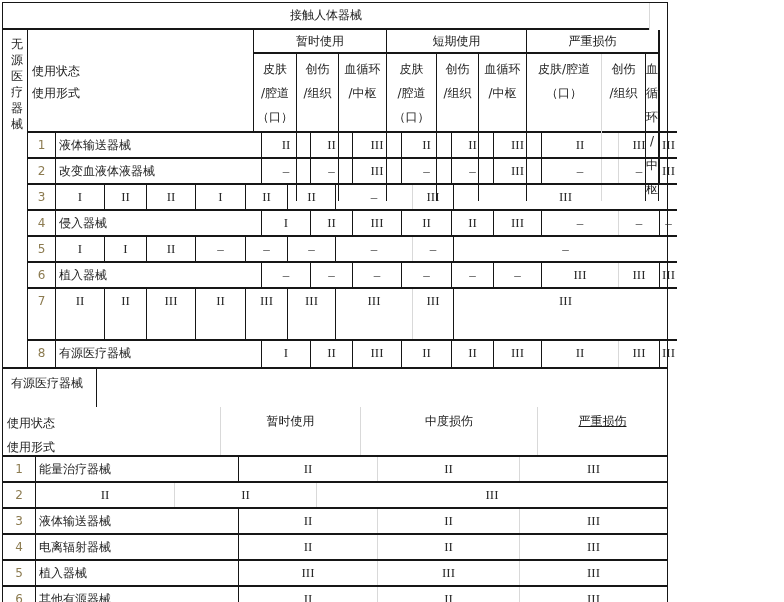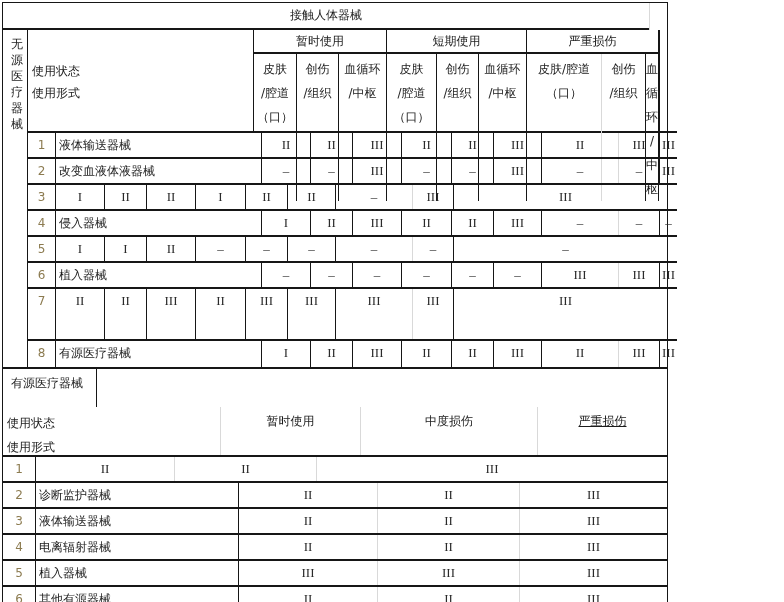--- a/index.html
+++ b/index.html
@@ -231,28 +231,28 @@
       <div class="hdr2">
         <div class="state2">使用状态
 使用形式</div>
         <div class="dmg d1">暂时使用</div>
         <div class="dmg d2">中度损伤</div>
         <div class="dmg d3">严重损伤</div>
       </div>
 
       <div class="arow">
         <div class="anum">1</div>
+        <div class="albl">能量治疗器械</div>
         <div class="av av1">II</div>
         <div class="av av2">II</div>
         <div class="av av3">III</div>
       </div>
 
       <div class="arow">
         <div class="anum">2</div>
-        <div class="albl">诊断监护器械</div>
         <div class="av av1">II</div>
         <div class="av av2">II</div>
         <div class="av av3">III</div>
       </div>
 
       <div class="arow">
         <div class="anum">3</div>
         <div class="albl">液体输送器械</div>
         <div class="av av1">II</div>
         <div class="av av2">II</div>

